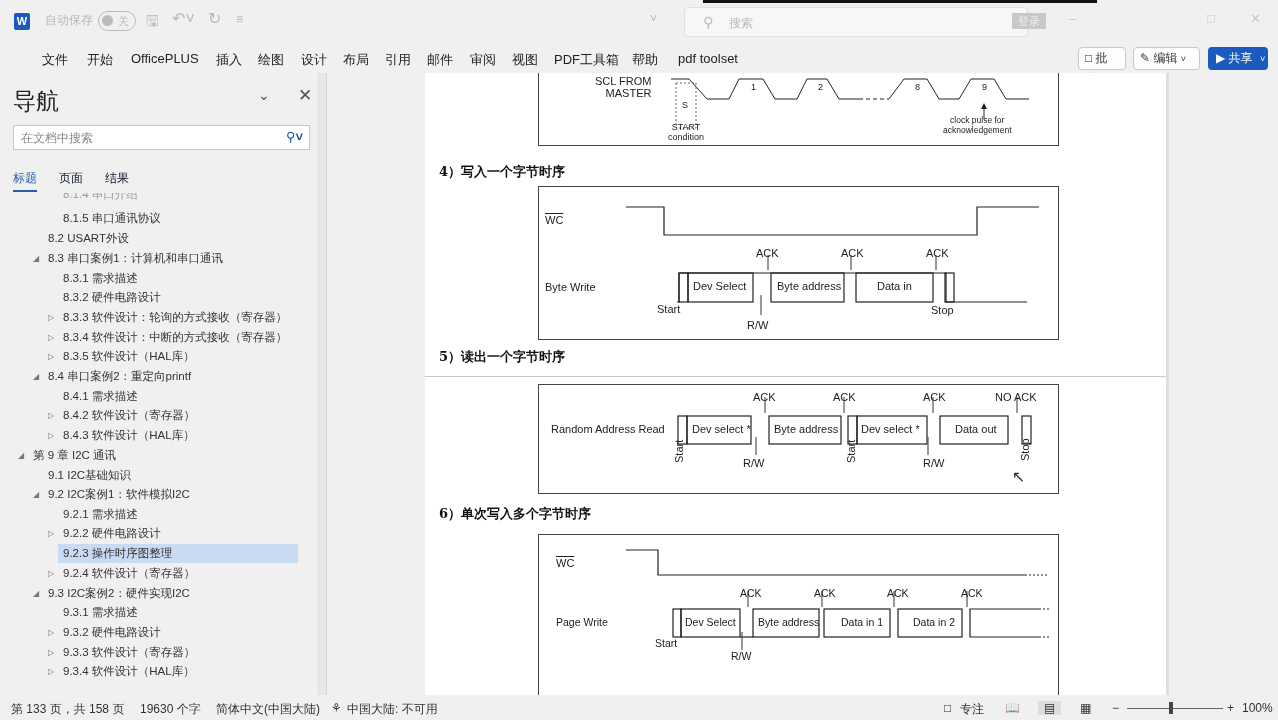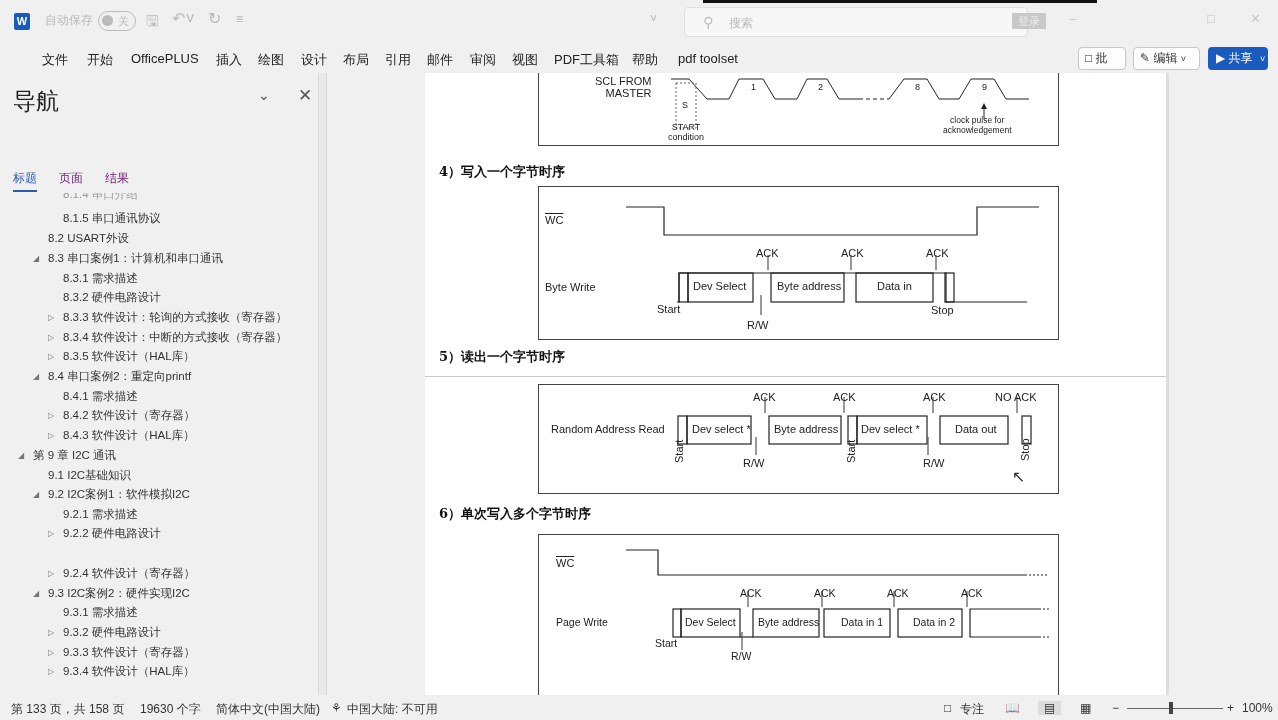--- a/index.html
+++ b/index.html
@@ -28,21 +28,21 @@
   .share { position: absolute; left: 1208px; top: 47px; width: 60px; height: 23px; background: #1b5bbf; color: #fff;
     border-radius: 4px; font-size: 12px; line-height: 23px; padding-left: 8px; }
 
   .nav { position: absolute; left: 0; top: 73px; width: 318px; height: 622px; background: #f0f0f0; }
   .nav-title { position: absolute; left: 13px; top: 13px; font-size: 23px; color: #222; }
   .nav-chev { position: absolute; left: 258px; top: 14px; font-size: 14px; color: #555; }
   .nav-close { position: absolute; left: 298px; top: 12px; font-size: 17px; color: #555; }
   .nav-search { position: absolute; left: 13px; top: 52px; width: 297px; height: 25px; border: 1px solid #c6c6c6; background: #fff; }
   .nav-search .ph { position: absolute; left: 7px; top: 4px; font-size: 12px; color: #888; }
   .nav-search .ic { position: absolute; right: 6px; top: 3px; font-size: 13px; color: #1b4f9c; font-weight: bold; }
-  .nav-tab { position: absolute; top: 97px; font-size: 12px; color: #701a75; }
+  .nav-tab { position: absolute; top: 97px; font-size: 12px; color: #0f172a; }
   .nav-tab.active { color: #2b5ca8; }
   .nav-tab-underline { position: absolute; left: 13px; top: 117px; width: 24px; height: 2px; background: #2b5ca8; }
   .tree { position: absolute; left: 0; top: 120px; width: 318px; height: 500px; overflow: hidden; }
   .tree-item { position: absolute; height: 19px; font-size: 11.5px; color: #333; white-space: nowrap; line-height: 19px; }
   .tree-item .arrow { position: absolute; font-size: 8px; color: #777; top: 0; }
   .tree-item.sel { background: #c9daf3; }
   .splitter { position: absolute; left: 318px; top: 73px; width: 9px; height: 622px; background: #e8e8e8;
     border-left: 1px solid #ddd; border-right: 1px solid #d6d6d6; }
 
   .docarea { position: absolute; left: 327px; top: 73px; width: 951px; height: 622px; background: #f0f0f0; overflow: hidden; }
@@ -112,20 +112,24 @@
 <div class="share">
   <span>▶</span>
   <span>共享</span>
   <span style="font-size:9px;margin-left:4px">˅</span>
 </div>
 
 <div class="nav">
   <span class="nav-title">导航</span>
   <span class="nav-chev">⌄</span>
   <span class="nav-close">✕</span>
+  <div class="nav-search">
+    <span class="ph">在文档中搜索</span>
+    <span class="ic">⚲˅</span>
+  </div>
   <span class="nav-tab active" style="left:13px">标题</span>
   <span class="nav-tab" style="left:59px">页面</span>
   <span class="nav-tab" style="left:105px">结果</span>
   <div class="nav-tab-underline"></div>
 
   <div class="tree">
     <div class="tree-item" style="left:63px;top:-8px;color:#999"><span>8.1.4 串口介绍</span></div>
     <div class="tree-item" style="left:63px;top:16px"><span>8.1.5 串口通讯协议</span></div>
     <div class="tree-item" style="left:48px;top:36px"><span>8.2 USART外设</span></div>
     <div class="tree-item" style="left:33px;top:56px;padding-left:15px"><span class="arrow" style="left:0">◢</span><span>8.3 串口案例1：计算机和串口通讯</span></div>
@@ -136,20 +140,21 @@
     <div class="tree-item" style="left:48px;top:154px;padding-left:15px"><span class="arrow" style="left:0">▷</span><span>8.3.5 软件设计（HAL库）</span></div>
     <div class="tree-item" style="left:33px;top:174px;padding-left:15px"><span class="arrow" style="left:0">◢</span><span>8.4 串口案例2：重定向printf</span></div>
     <div class="tree-item" style="left:63px;top:194px"><span>8.4.1 需求描述</span></div>
     <div class="tree-item" style="left:48px;top:213px;padding-left:15px"><span class="arrow" style="left:0">▷</span><span>8.4.2 软件设计（寄存器）</span></div>
     <div class="tree-item" style="left:48px;top:233px;padding-left:15px"><span class="arrow" style="left:0">▷</span><span>8.4.3 软件设计（HAL库）</span></div>
     <div class="tree-item" style="left:18px;top:253px;padding-left:15px"><span class="arrow" style="left:0">◢</span><span>第 9 章 I2C 通讯</span></div>
     <div class="tree-item" style="left:48px;top:273px"><span>9.1 I2C基础知识</span></div>
     <div class="tree-item" style="left:33px;top:292px;padding-left:15px"><span class="arrow" style="left:0">◢</span><span>9.2 I2C案例1：软件模拟I2C</span></div>
     <div class="tree-item" style="left:63px;top:312px"><span>9.2.1 需求描述</span></div>
     <div class="tree-item" style="left:48px;top:331px;padding-left:15px"><span class="arrow" style="left:0">▷</span><span>9.2.2 硬件电路设计</span></div>
+    <div class="tree-item sel" style="left:58px;top:351px;width:240px;padding-left:5px"><span>9.2.3 操作时序图整理</span></div>
     <div class="tree-item" style="left:48px;top:371px;padding-left:15px"><span class="arrow" style="left:0">▷</span><span>9.2.4 软件设计（寄存器）</span></div>
     <div class="tree-item" style="left:33px;top:391px;padding-left:15px"><span class="arrow" style="left:0">◢</span><span>9.3 I2C案例2：硬件实现I2C</span></div>
     <div class="tree-item" style="left:63px;top:410px"><span>9.3.1 需求描述</span></div>
     <div class="tree-item" style="left:48px;top:430px;padding-left:15px"><span class="arrow" style="left:0">▷</span><span>9.3.2 硬件电路设计</span></div>
     <div class="tree-item" style="left:48px;top:450px;padding-left:15px"><span class="arrow" style="left:0">▷</span><span>9.3.3 软件设计（寄存器）</span></div>
     <div class="tree-item" style="left:48px;top:469px;padding-left:15px"><span class="arrow" style="left:0">▷</span><span>9.3.4 软件设计（HAL库）</span></div>
   </div>
 </div>
 <div class="splitter"></div>
 

